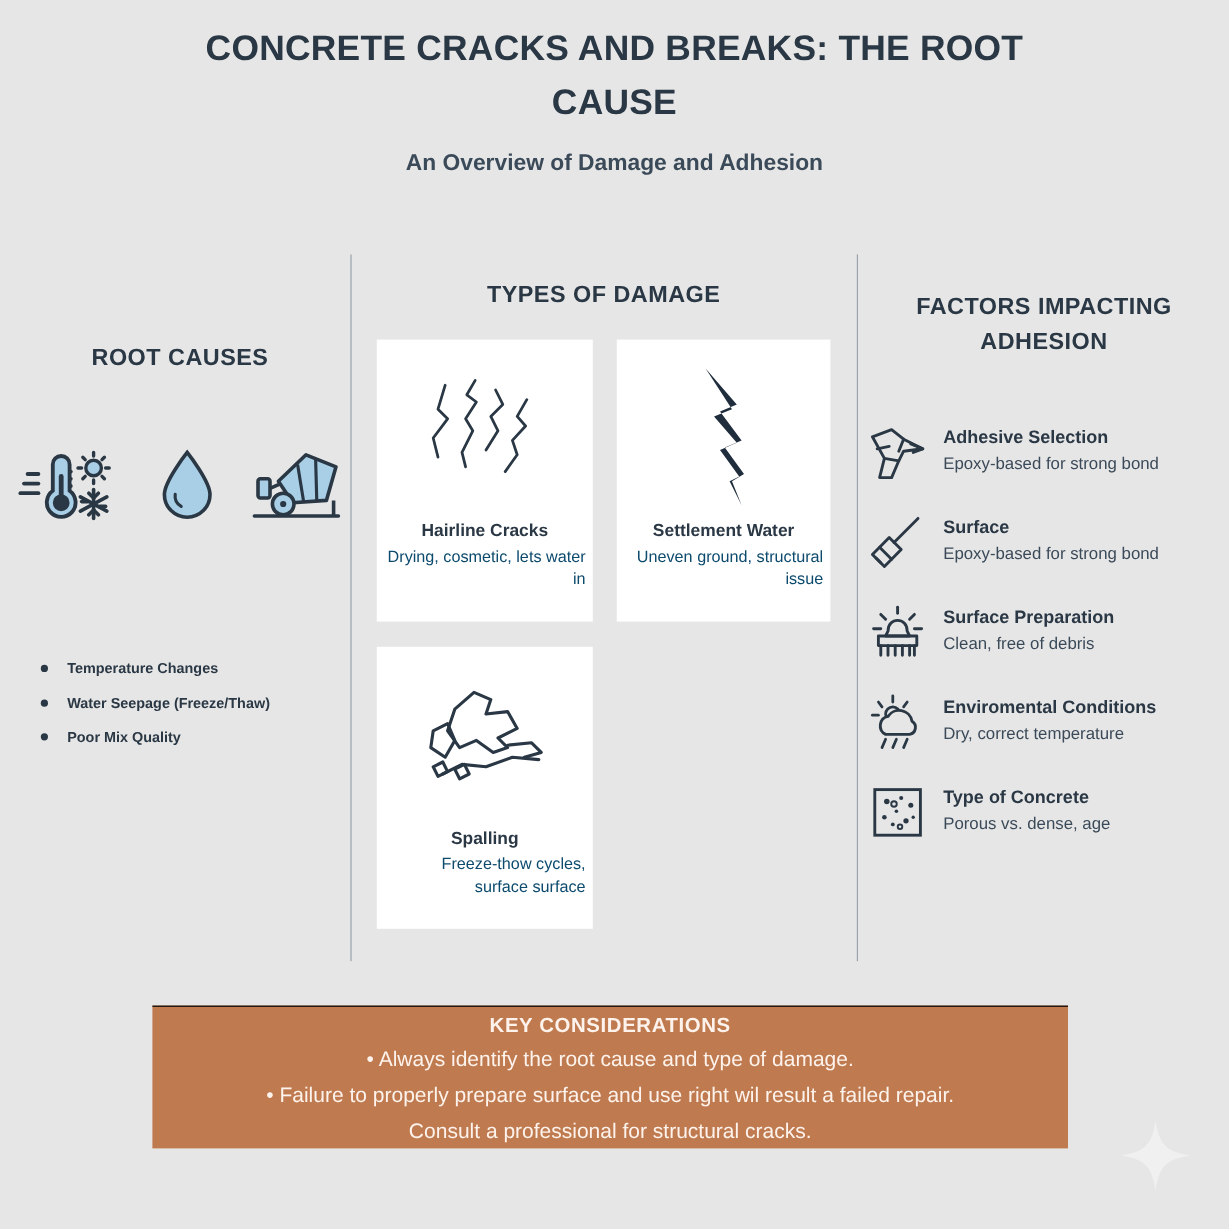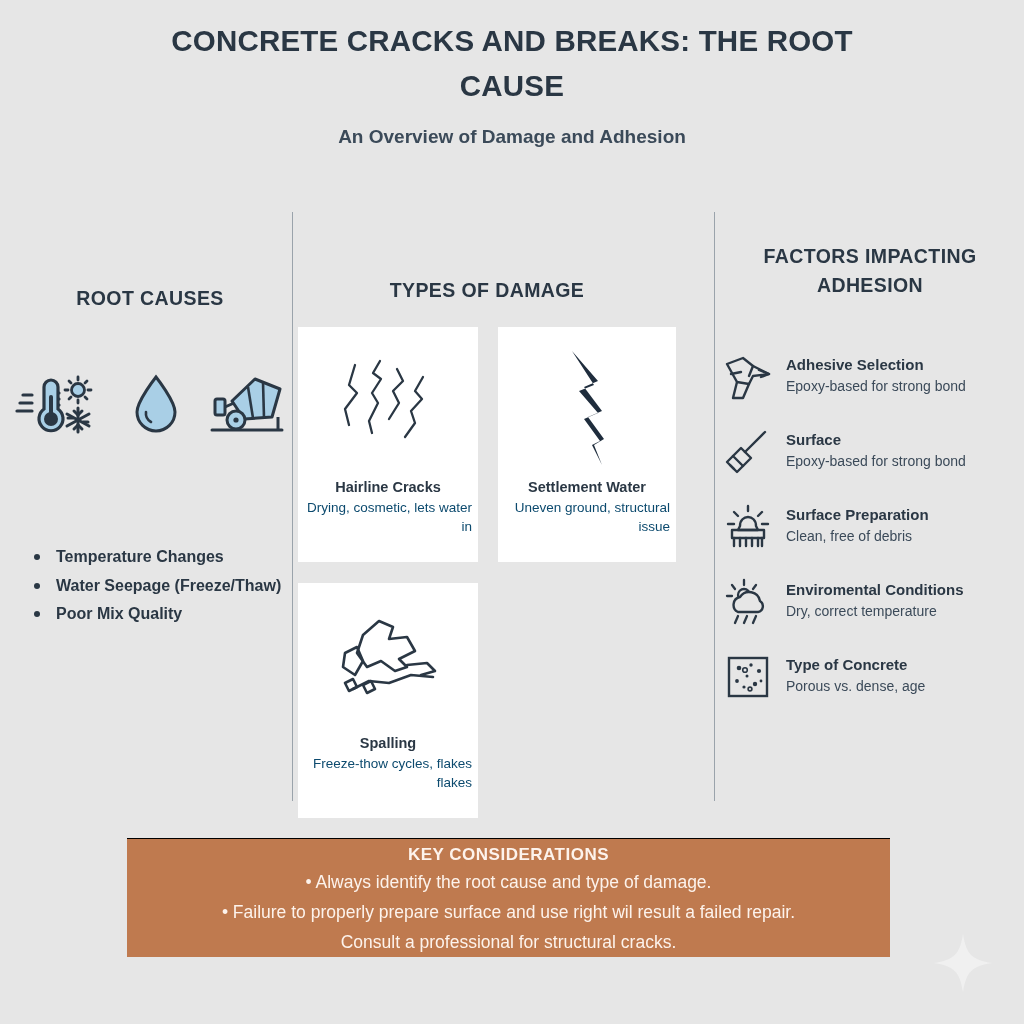--- a/index.html
+++ b/index.html
@@ -83,40 +83,39 @@
     margin-top: 58px;
     height: 72px;
   }
   .rc-list {
     margin-top: 100px;
     padding-left: 22px;
     list-style: none;
   }
   .rc-list li {
     position: relative;
-    font-size: 16px;
+    font-size: 12px;
     font-weight: 700;
     color: #2a3744;
     line-height: 28.5px;
     padding-left: 22px;
   }
   .rc-list li .bullet {
     position: absolute;
     left: 0; top: 11px;
     width: 6px; height: 6px;
     border-radius: 50%;
     background: #2a3744;
   }
 
   
   .damage {
     position: absolute;
-    left: 284px; top: 232px;
+    left: 300px; top: 232px;
     width: 406px;
-    margin-top: 44px;
   }
   .cards {
     position: relative;
     margin-top: 22px;
     display: grid;
     grid-template-columns: 180px 178px;
     gap: 21px 20px;
     justify-content: center;
   }
   .card {
@@ -364,21 +363,21 @@
                        L72 62 L58 52 L44 58 L34 44 z"></path>
               <path d="M22 44 L34 38 L40 52 L32 66 L20 58 z"></path>
               <path d="M84 56 L104 54 L112 62 L98 66"></path>
               <path d="M30 80 L46 72 L66 74 L88 66 L110 68"></path>
               <path d="M22 74 L30 70 L34 78 L26 82 z"></path>
               <path d="M40 76 L48 72 L52 80 L44 84 z"></path>
             </g>
           </svg>
         </div>
         <div class="card-title">Spalling</div>
-        <div class="card-desc">Freeze-thow cycles, flakes flakes</div>
+        <div class="card-desc">Freeze-thow cycles, surface surface</div>
       </div>
 
 
     </div>
   </div>
 
   <div class="factors">
     <div class="col-heading">FACTORS IMPACTING ADHESION</div>
 
     <div class="factor-list">

